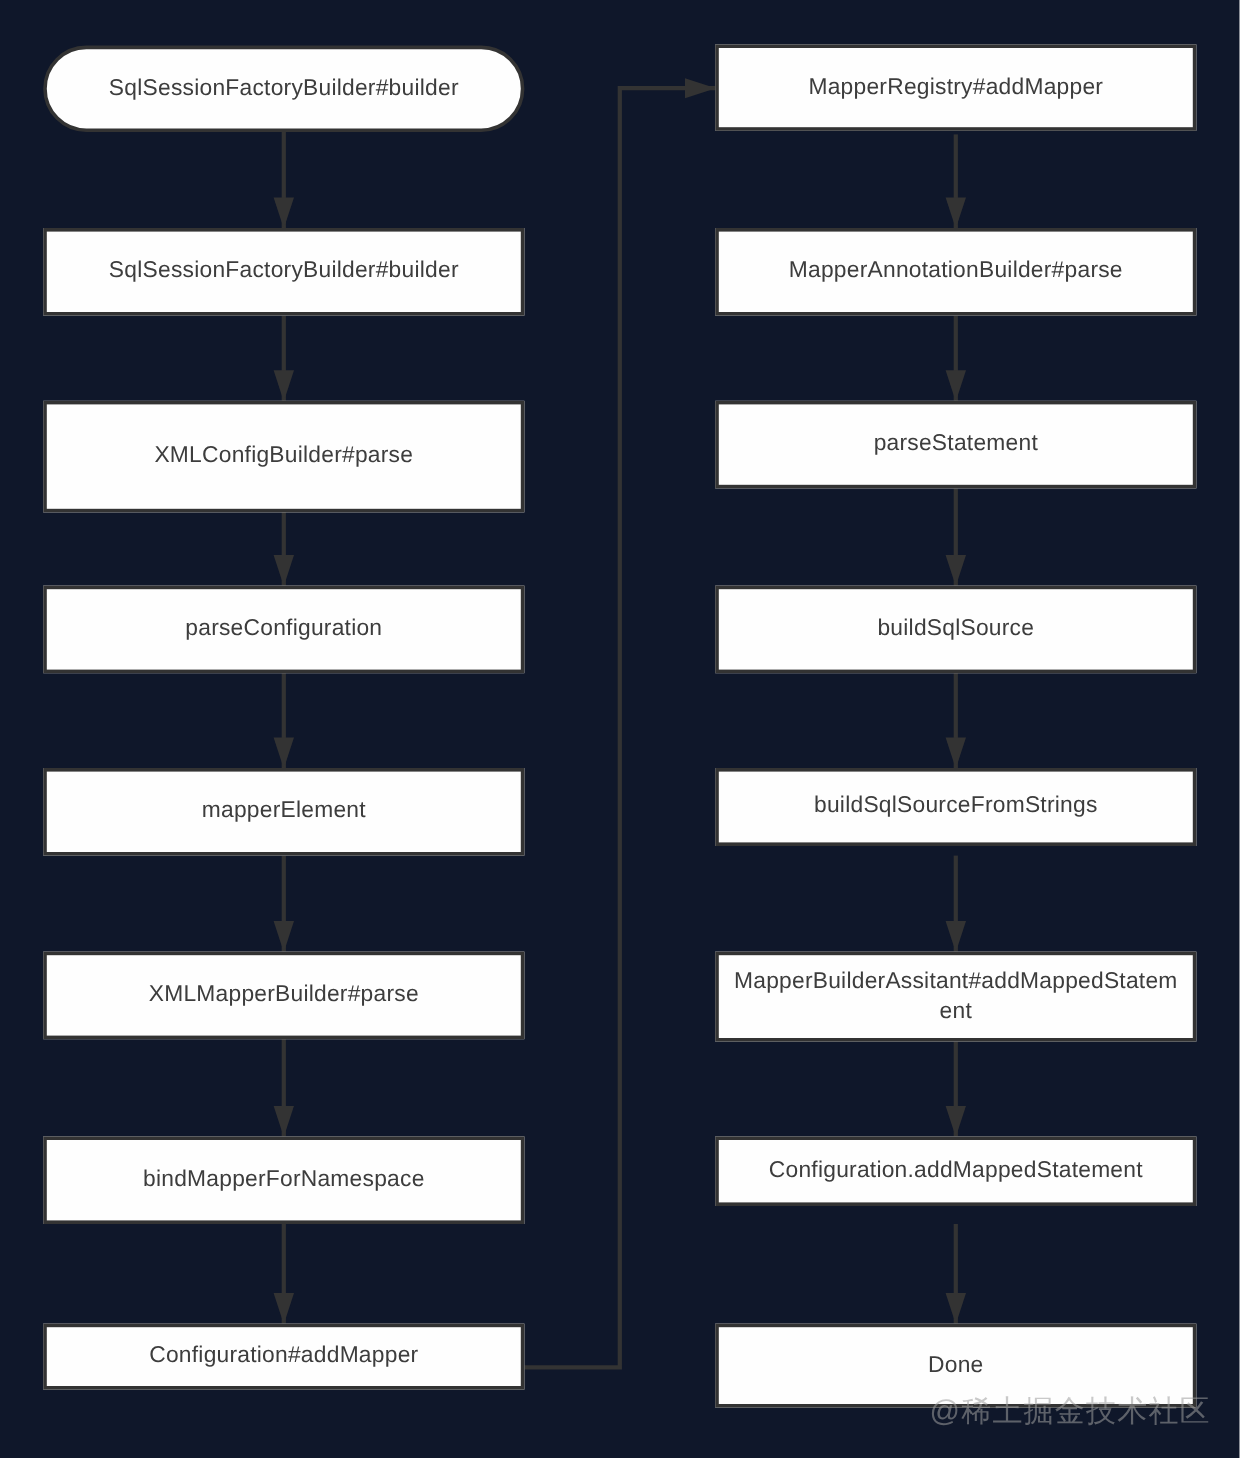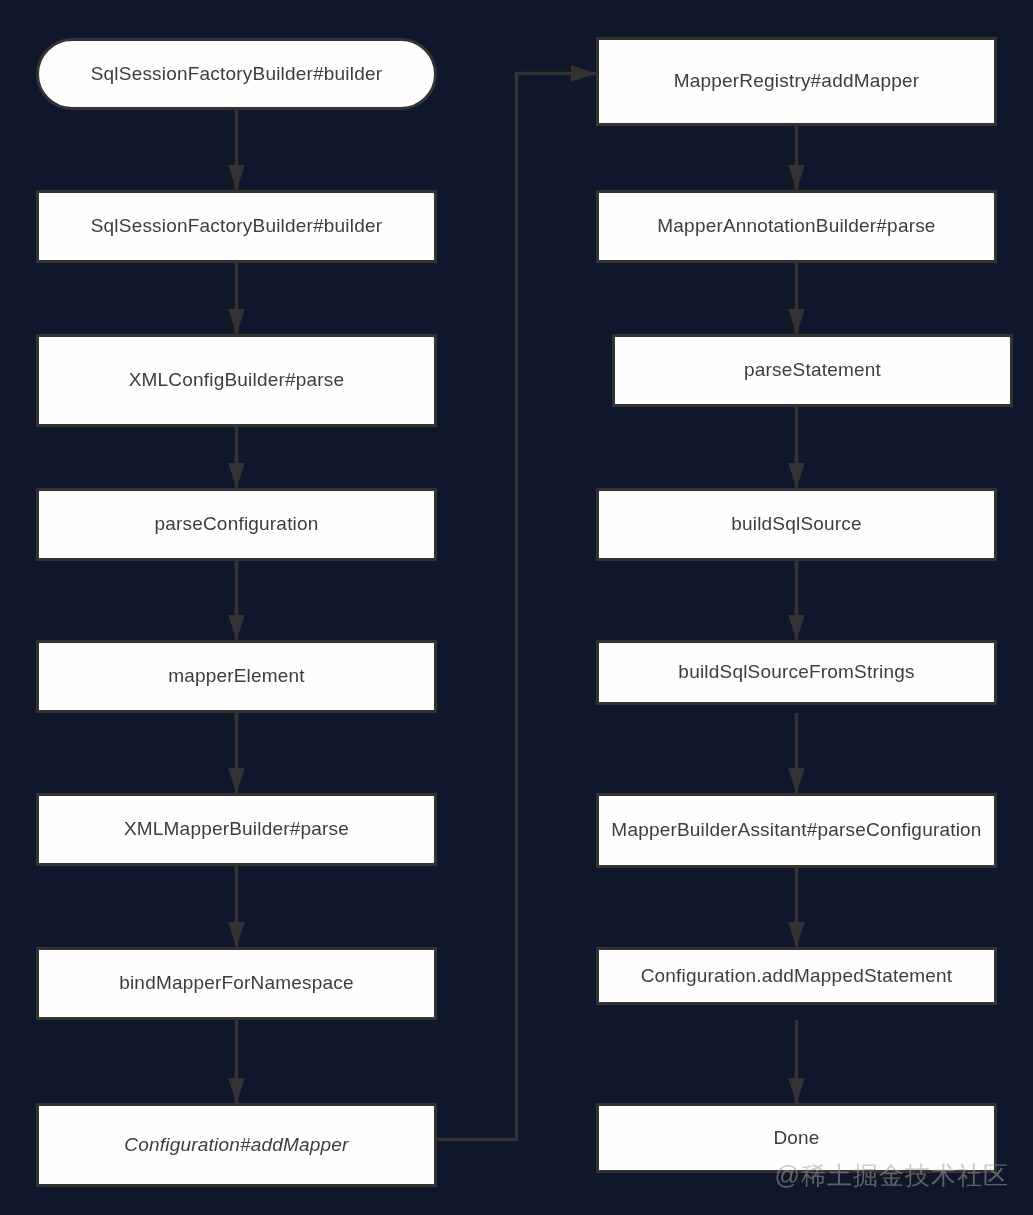--- a/index.html
+++ b/index.html
@@ -103,41 +103,41 @@
   </div>
   <div class="node col-left" style="top:640px;height:73px;">
     <span class="lbl">mapperElement</span>
   </div>
   <div class="node col-left" style="top:793px;height:73px;">
     <span class="lbl">XMLMapperBuilder#parse</span>
   </div>
   <div class="node col-left" style="top:947px;height:73px;">
     <span class="lbl">bindMapperForNamespace</span>
   </div>
-  <div class="node col-left" style="top:1103px;height:84px;font-style:italic;">
+  <div class="node col-left" style="top:1103px;height:55px;">
     <span class="lbl">Configuration#addMapper</span>
   </div>
 
-  <div class="node col-right" style="top:37px;height:89px;">
+  <div class="node col-right" style="top:37px;height:72px;">
     <span class="lbl">MapperRegistry#addMapper</span>
   </div>
   <div class="node col-right" style="top:190px;height:73px;">
     <span class="lbl">MapperAnnotationBuilder#parse</span>
   </div>
-  <div class="node col-right" style="top:334px;height:73px;margin-left:16px;">
+  <div class="node col-right" style="top:334px;height:73px;">
     <span class="lbl">parseStatement</span>
   </div>
   <div class="node col-right" style="top:488px;height:73px;">
     <span class="lbl">buildSqlSource</span>
   </div>
   <div class="node col-right" style="top:640px;height:65px;">
     <span class="lbl">buildSqlSourceFromStrings</span>
   </div>
   <div class="node col-right" style="top:793px;height:75px;">
-    <span class="lbl wrap">MapperBuilderAssitant#parseConfiguration</span>
+    <span class="lbl wrap">MapperBuilderAssitant#addMappedStatement</span>
   </div>
   <div class="node col-right" style="top:947px;height:58px;">
     <span class="lbl">Configuration.addMappedStatement</span>
   </div>
   <div class="node col-right" style="top:1103px;height:70px;">
     <span class="lbl">Done</span>
   </div>
 
   <div class="watermark">@稀土掘金技术社区</div>
 

